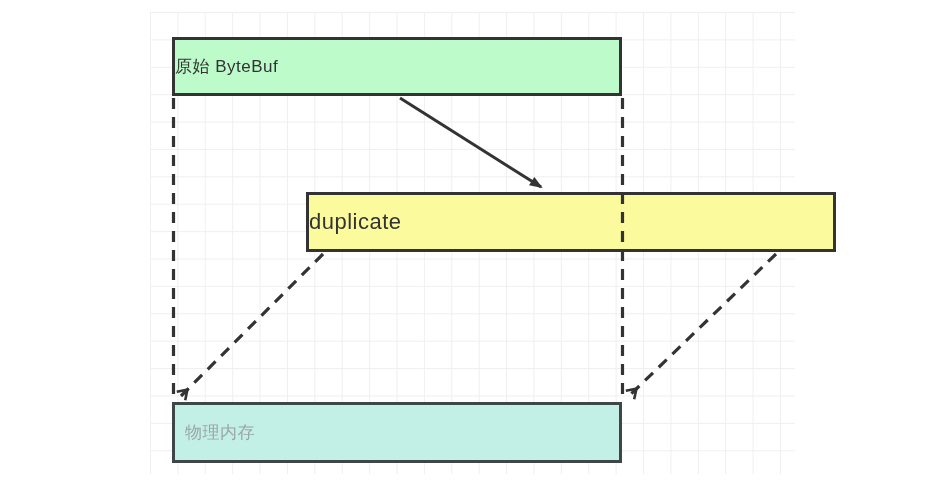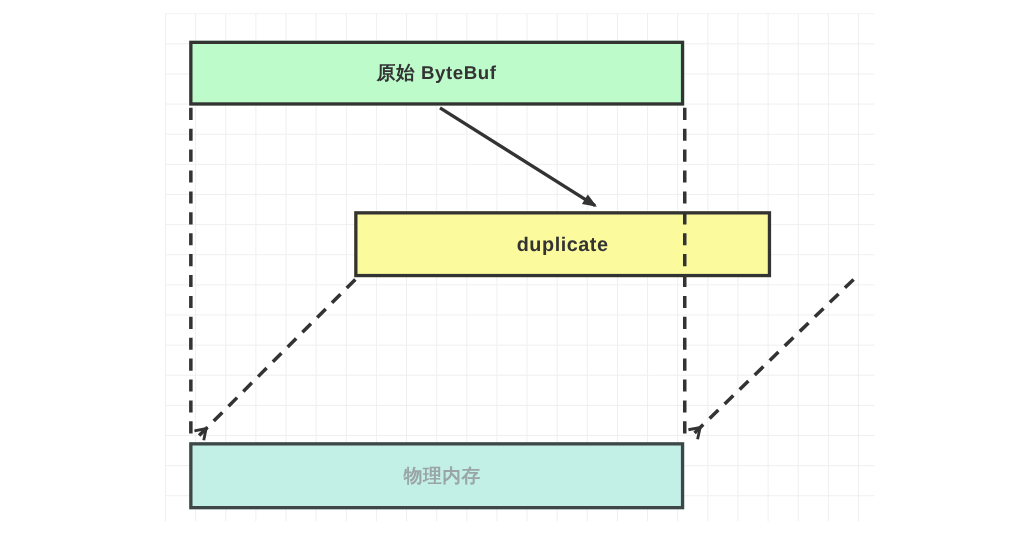--- a/index.html
+++ b/index.html
@@ -26,34 +26,34 @@
       linear-gradient(to right, #efefef 1px, transparent 1px),
       linear-gradient(to bottom, #efefef 1px, transparent 1px);
     background-size: 27.4px 27.4px;
   }
   .node {
     position: absolute;
     box-sizing: border-box;
     border: 3px solid #333;
     display: flex;
     align-items: center;
-    justify-content: center;
-    font-weight: bold;
+    justify-content: flex-start;
+    font-weight: normal;
     font-size: 17px;
     letter-spacing: 0.5px;
     z-index: 1;
   }
   .node-original {
     left: 172px; top: 37px;
     width: 450px; height: 59px;
   }
   .node-duplicate {
-    left: 322px; top: 192px;
-    width: 379px; height: 60px;
-    font-size: 18px;
+    left: 306px; top: 192px;
+    width: 530px; height: 60px;
+    font-size: 22px;
   }
   .node-memory {
     left: 172px; top: 402px;
     width: 450px; height: 61px; padding-left: 10px;
   }
   .edges {
     position: absolute;
     left: 0; top: 0;
     width: 938px;
     height: 498px;

